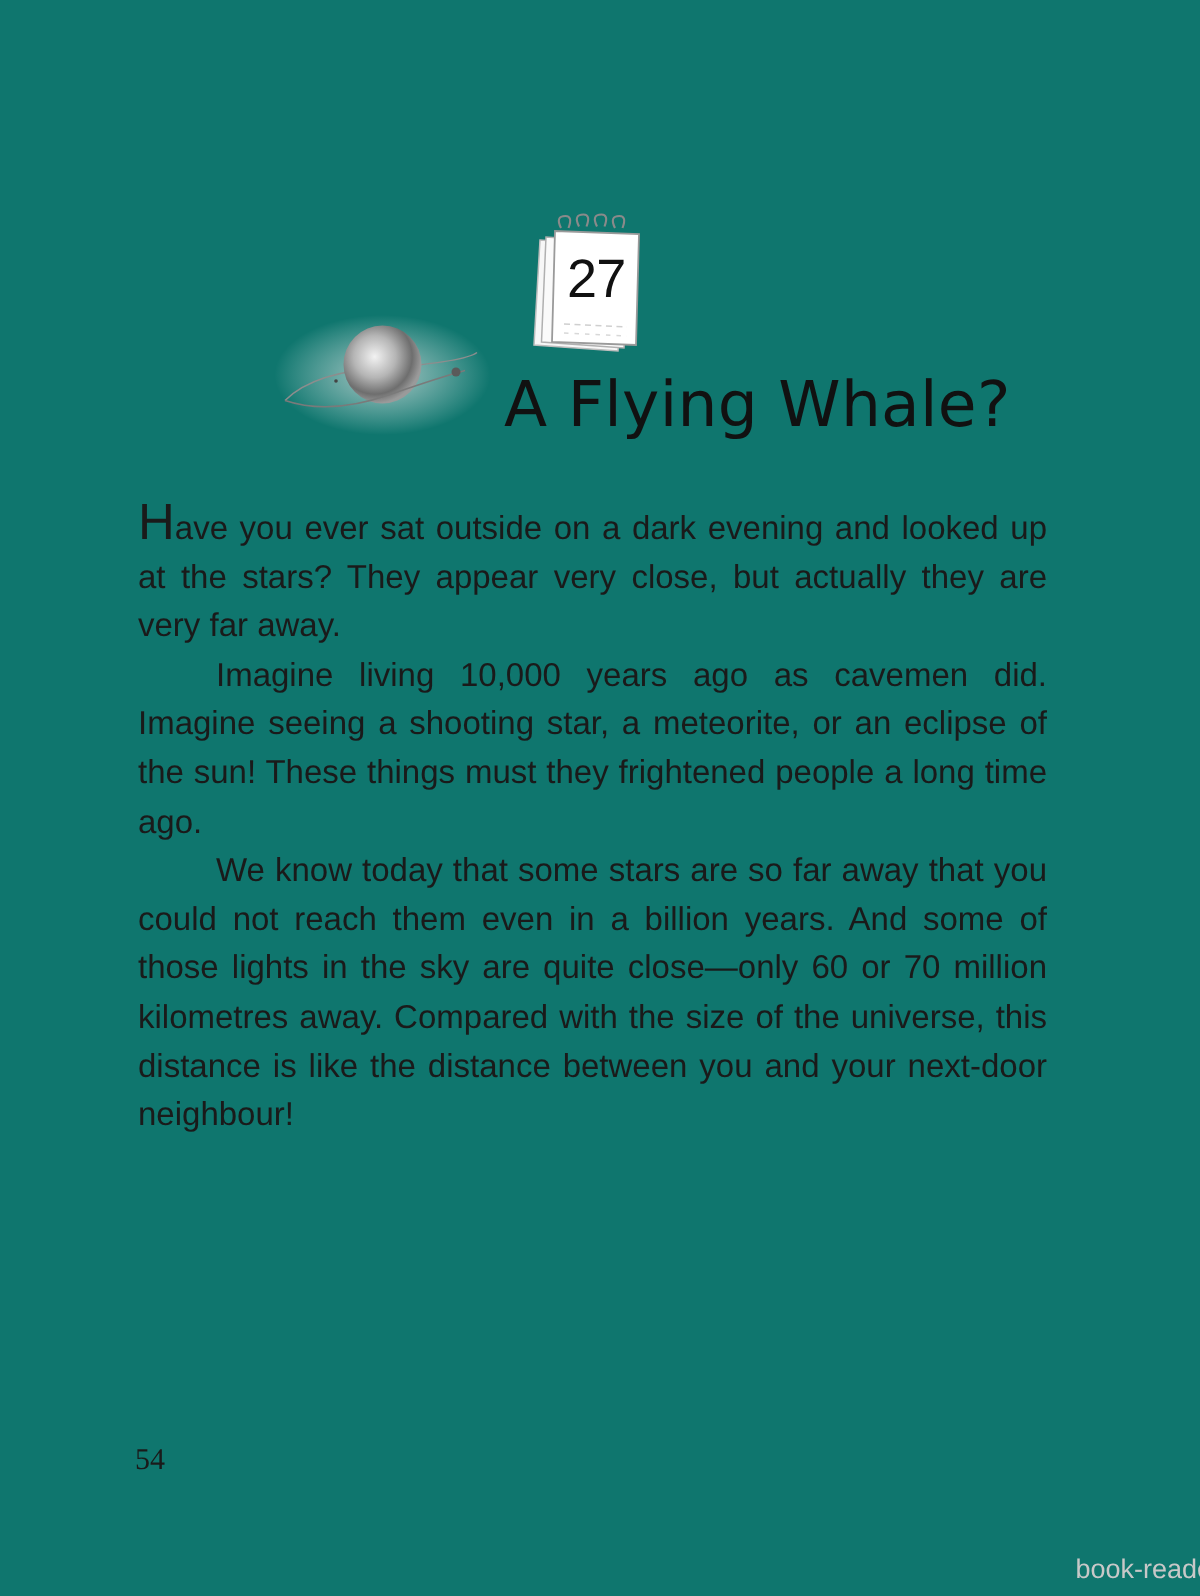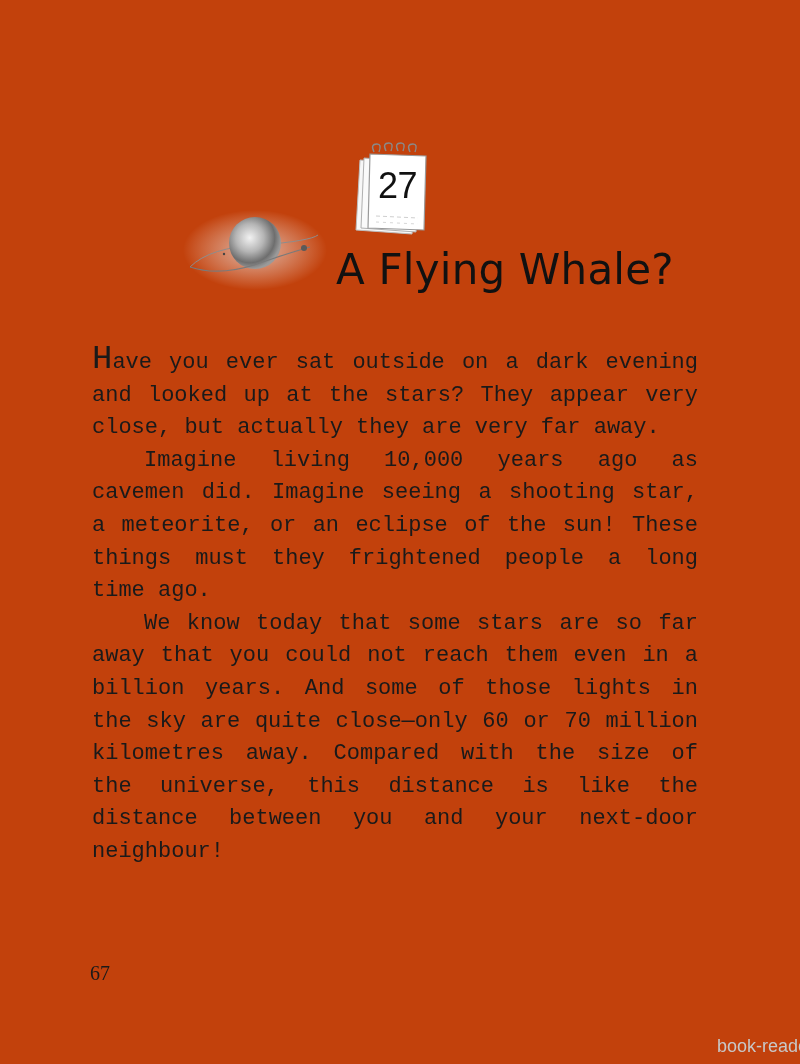--- a/index.html
+++ b/index.html
@@ -12,21 +12,21 @@
       height: 1064px;
       position: relative;
       overflow: hidden;
       font-family: "Liberation Serif", "DejaVu Serif", serif;
       color: #1a1a1a;
     }
     .page {
       position: absolute;
       left: 0; top: 0;
       width: 800px; height: 1064px;
-      background: #c2410c;
+      background: #0f766e;
     }
     
     .calendar {
       position: absolute;
       left: 352px;
       top: 138px;
       width: 80px;
       height: 100px;
     }
     .calendar svg { position: absolute; left: 0; top: 0; }
@@ -56,23 +56,23 @@
       font-family: "DejaVu Sans", "Liberation Sans", sans-serif;
       font-size: 42px;
       line-height: 40px;
       color: #111;
       white-space: nowrap;
       letter-spacing: 0.2px;
     }
     .body-text {
       position: absolute;
       left: 92px;
-      top: 347px;
+      top: 336px;
       width: 606px;
-      font-family: Liberation Mono, monospace;
+      font-family: Liberation Sans, sans-serif;
       font-size: 22px;
       line-height: 32.6px;
       color: #1a1a1a;
       text-align: justify;
     }
     .body-text p {
       margin: 0;
       text-indent: 52px;
     }
     .body-text p.first {
@@ -152,16 +152,16 @@
   </div>
 
   <div class="chapter-title">A Flying Whale?</div>
 
   <div class="body-text">
     <p class="first"><span class="drop-cap">H</span><span>ave you ever sat outside on a dark evening and looked up at the stars? They appear very close, but actually they are very far away.</span></p>
     <p>Imagine living 10,000 years ago as cavemen did. Imagine seeing a shooting star, a meteorite, or an eclipse of the sun! These things must they frightened people a long time ago.</p>
     <p>We know today that some stars are so far away that you could not reach them even in a billion years. And some of those lights in the sky are quite close—only 60 or 70 million kilometres away. Compared with the size of the universe, this distance is like the distance between you and your next-door neighbour!</p>
   </div>
 
-  <div class="page-number">67</div>
+  <div class="page-number">54</div>
 
   <div class="watermark">book-reader.c</div>
 </div>
 
 </body></html>

